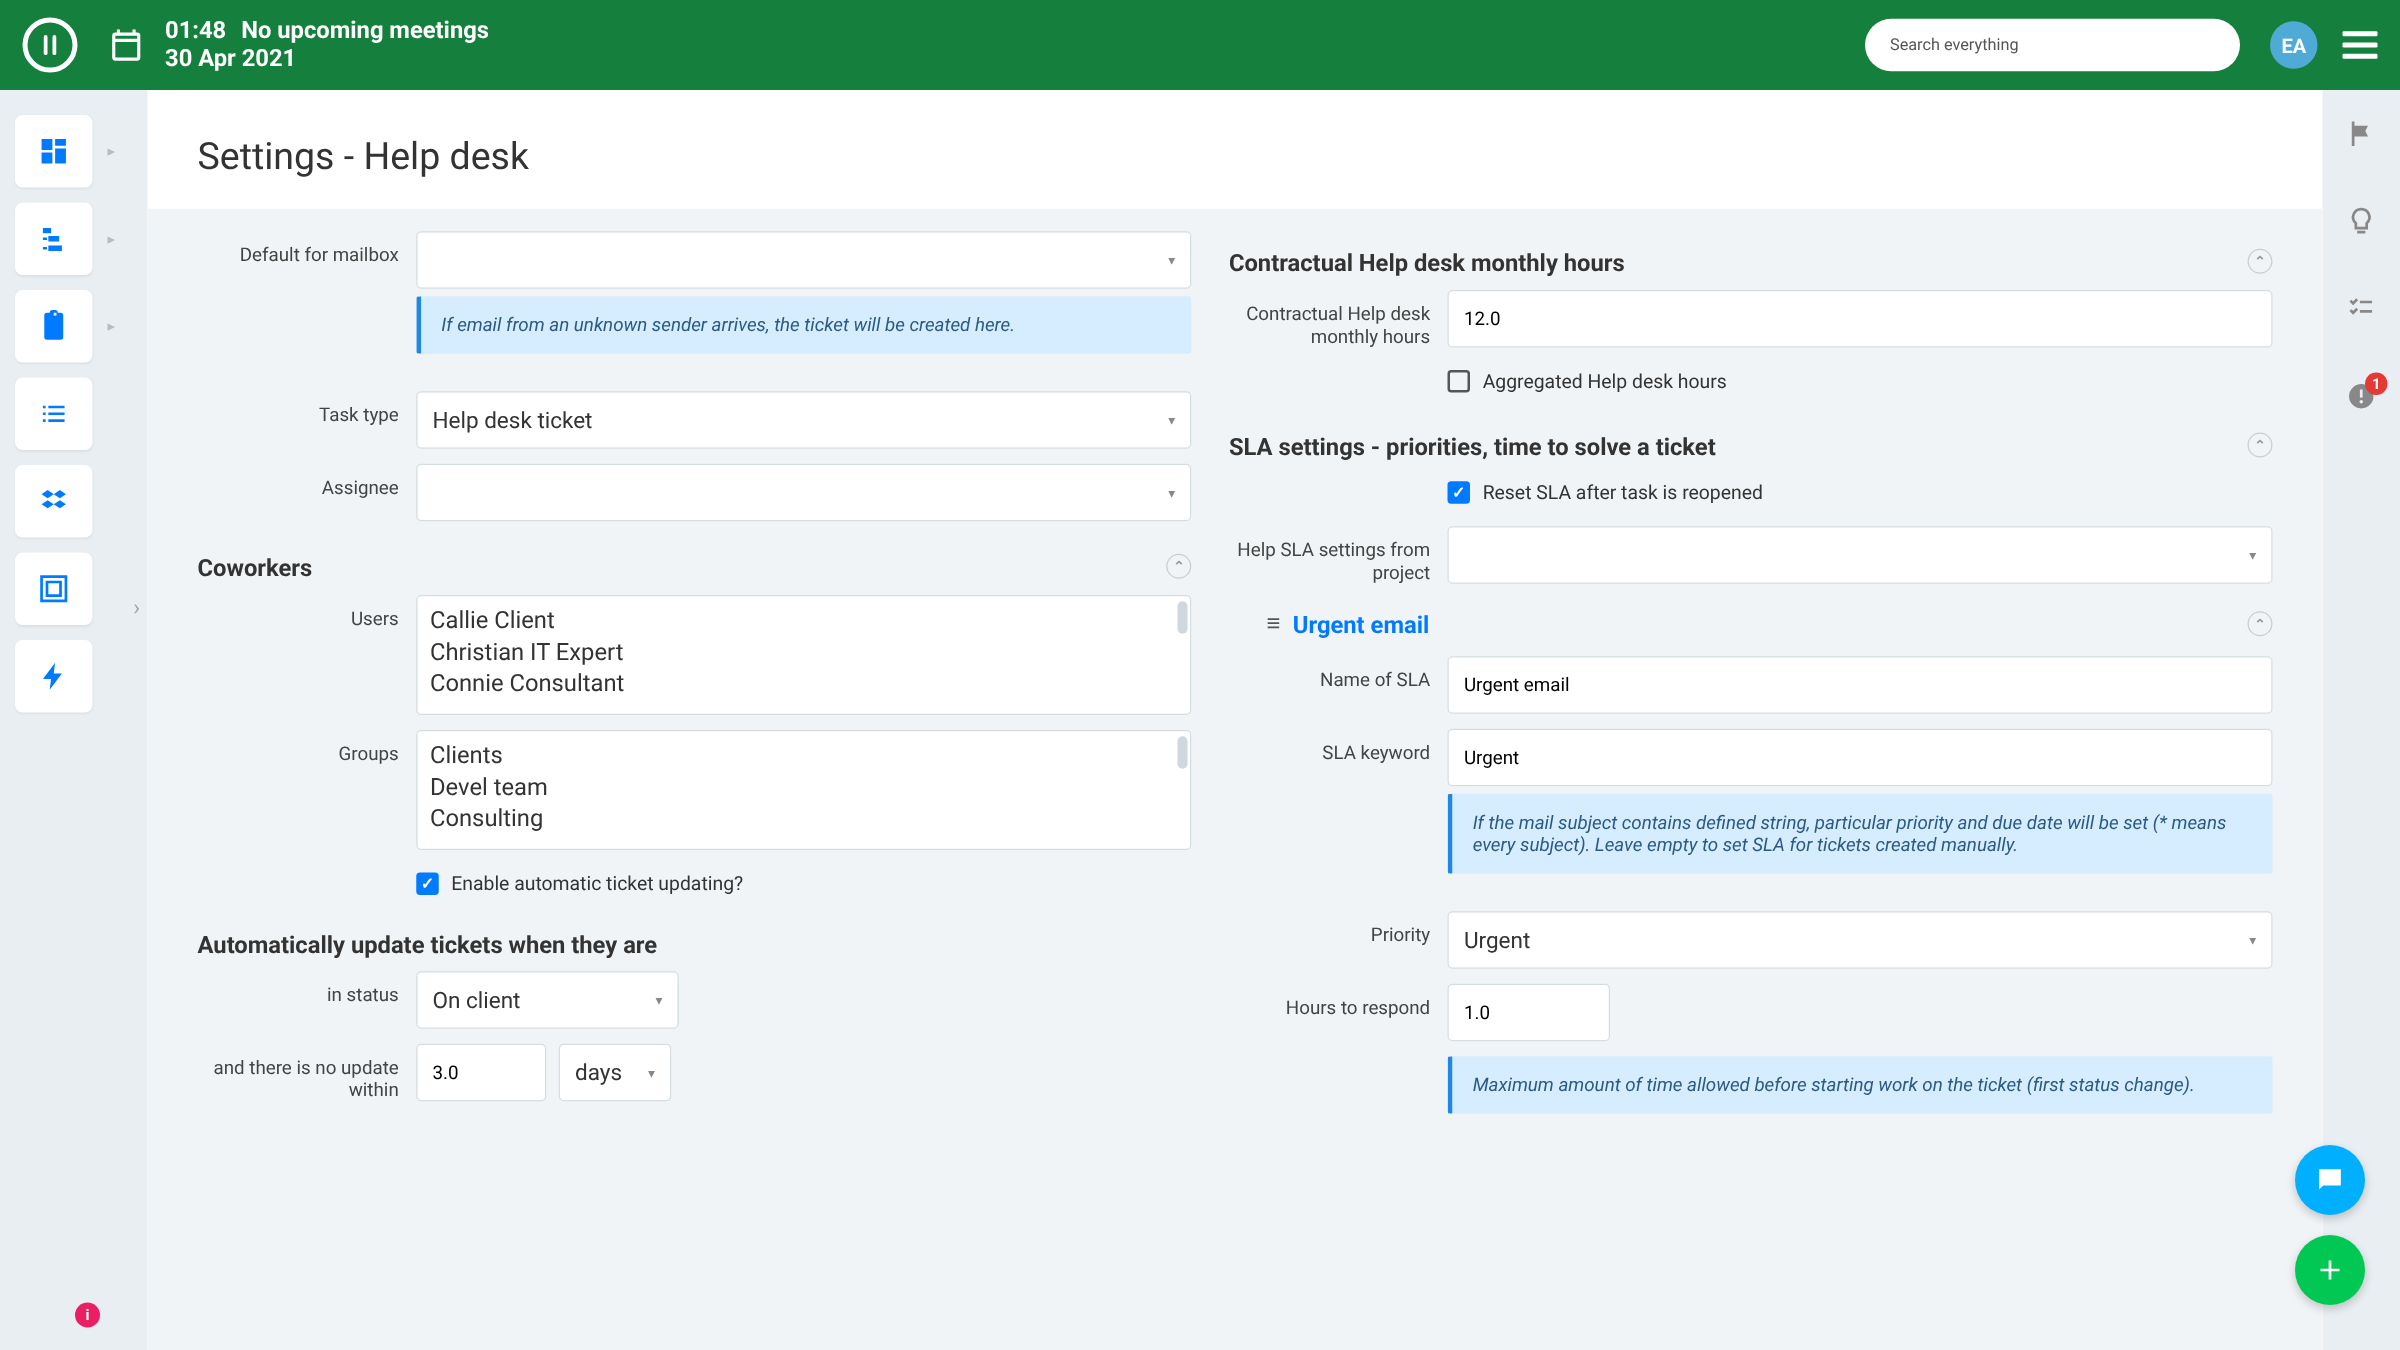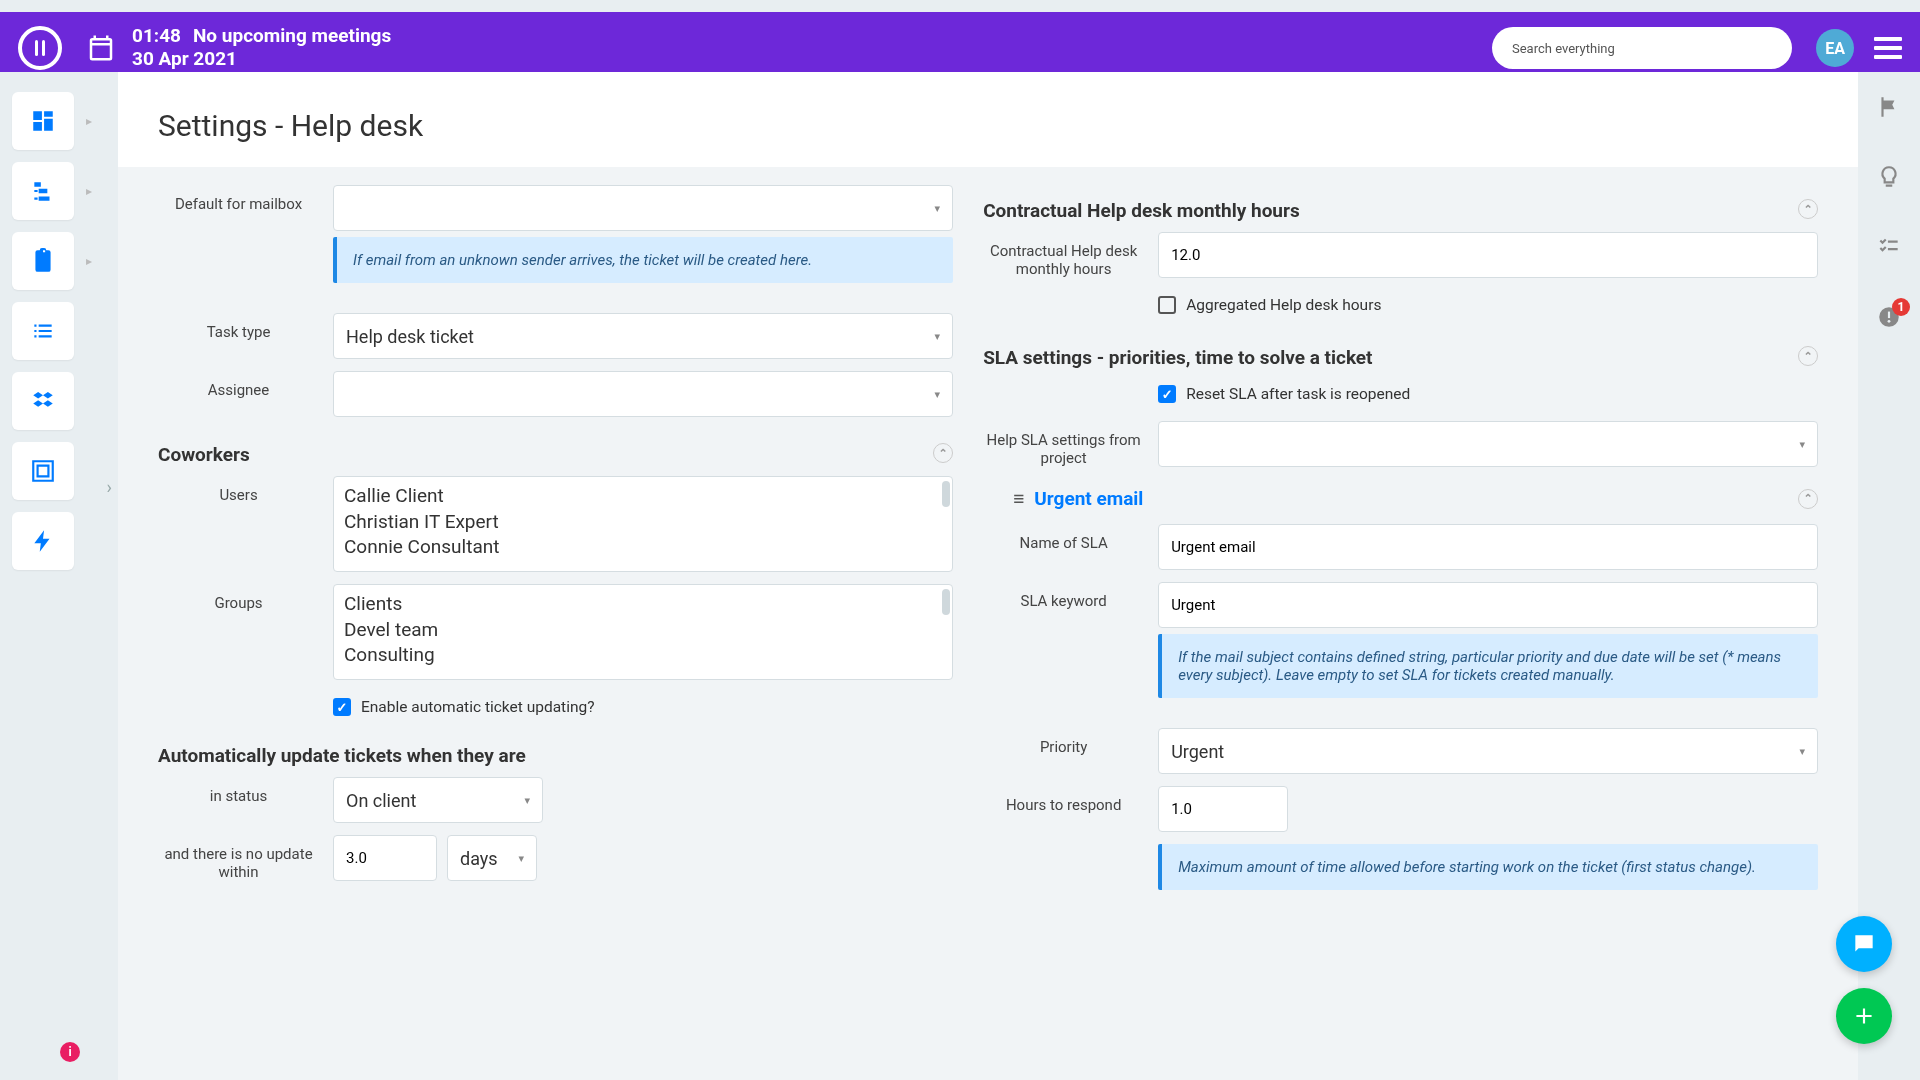--- a/index.html
+++ b/index.html
@@ -1,19 +1,19 @@
 <!DOCTYPE html>
 <html><head>
 <meta charset="utf-8">
 <style>
 * { box-sizing: border-box; margin: 0; padding: 0; font-family: -apple-system, BlinkMacSystemFont, "Segoe UI", Roboto, Arial, sans-serif; }
 body { background: #e8eef1; width: 1920px; height: 1080px; overflow: hidden; position: relative; }
 
 
-.topbar { position: absolute; top:12px; left:0; right:0; height: 72px; background:#6d28d9; display:flex; align-items:center; padding:0 18px; color:#fff; }
+.topbar { position: absolute; top:0; left:0; right:0; height: 72px; background:#15803d; display:flex; align-items:center; padding:0 18px; color:#fff; }
 .topbar .logo { width:44px; height:44px; border:4px solid #fff; border-radius:50%; display:flex; align-items:center; justify-content:center; margin-right:24px; }
 .topbar .logo:before { content:""; width:3px; height:16px; background:#fff; border-radius:2px; margin-right:4px;}
 .topbar .logo:after { content:""; width:3px; height:16px; background:#fff; border-radius:2px;}
 .topbar .cal { margin-right:16px; width:30px; height:30px; }
 .topbar .cal svg { width:100%; height:100%; fill:#fff; }
 .topbar .date-block { display:flex; flex-direction:column; font-size:19px; font-weight:700; line-height:1.2;}
 .topbar .date-block .line1 span:first-child { margin-right:12px; }
 .topbar .spacer { flex:1; }
 .topbar .search { background:#fff; border-radius:24px; width:300px; height:42px; border:none; padding:0 20px; font-size:13px; color:#333; }
 .topbar .search::placeholder{ color:#555; }
@@ -39,21 +39,21 @@
 .main { position:absolute; top:72px; left:118px; right:62px; bottom:0; background:#fff; overflow:hidden; }
 .main-inner { padding:30px 0 0 0; height:100%; display:flex; flex-direction:column;}
 .page-title { font-size:30px; font-weight:400; color:#333; padding:6px 0 24px 40px;}
 
 .content { flex:1; background:#f1f4f6; display:flex; padding:18px 40px 0 40px; gap:30px; overflow:hidden;}
 .col { flex:1; }
 .col.right { flex:1.05; }
 
 
 .row { display:flex; align-items:flex-start; margin-bottom:12px; }
-.row .lbl { width:175px; text-align:center; padding:10px 14px 0 0; font-size:15px; color:#444;}
+.row .lbl { width:175px; text-align:right; padding:10px 14px 0 0; font-size:15px; color:#444;}
 .row .ctrl { flex:1; }
 .select, .textin { background:#fff; border:1px solid #d5dde1; border-radius:4px; height:46px; width:100%; padding:0 12px; font-size:18px; color:#333; display:flex; align-items:center; position:relative;}
 .select .caret { position:absolute; right:12px; color:#888; font-size:11px;}
 .textin input { border:none; outline:none; width:100%; font-size:15px; background:transparent;}
 
 .info { background:#d6ecff; border-left:4px solid #1e88e5; padding:14px 16px; font-style:italic; color:#2a5a85; font-size:15px; margin:6px 0 18px 0; border-radius:2px;}
 
 .section-h { font-weight:700; font-size:19px; color:#333; padding:14px 0 10px 0; position:relative; }
 .section-h.sub { padding-top:10px; }
 .section-h .collapse { position:absolute; right:0; top:14px; width:20px; height:20px; border:1px solid #ccc; border-radius:50%; color:#999; font-size:11px; display:flex; align-items:center; justify-content:center;}

